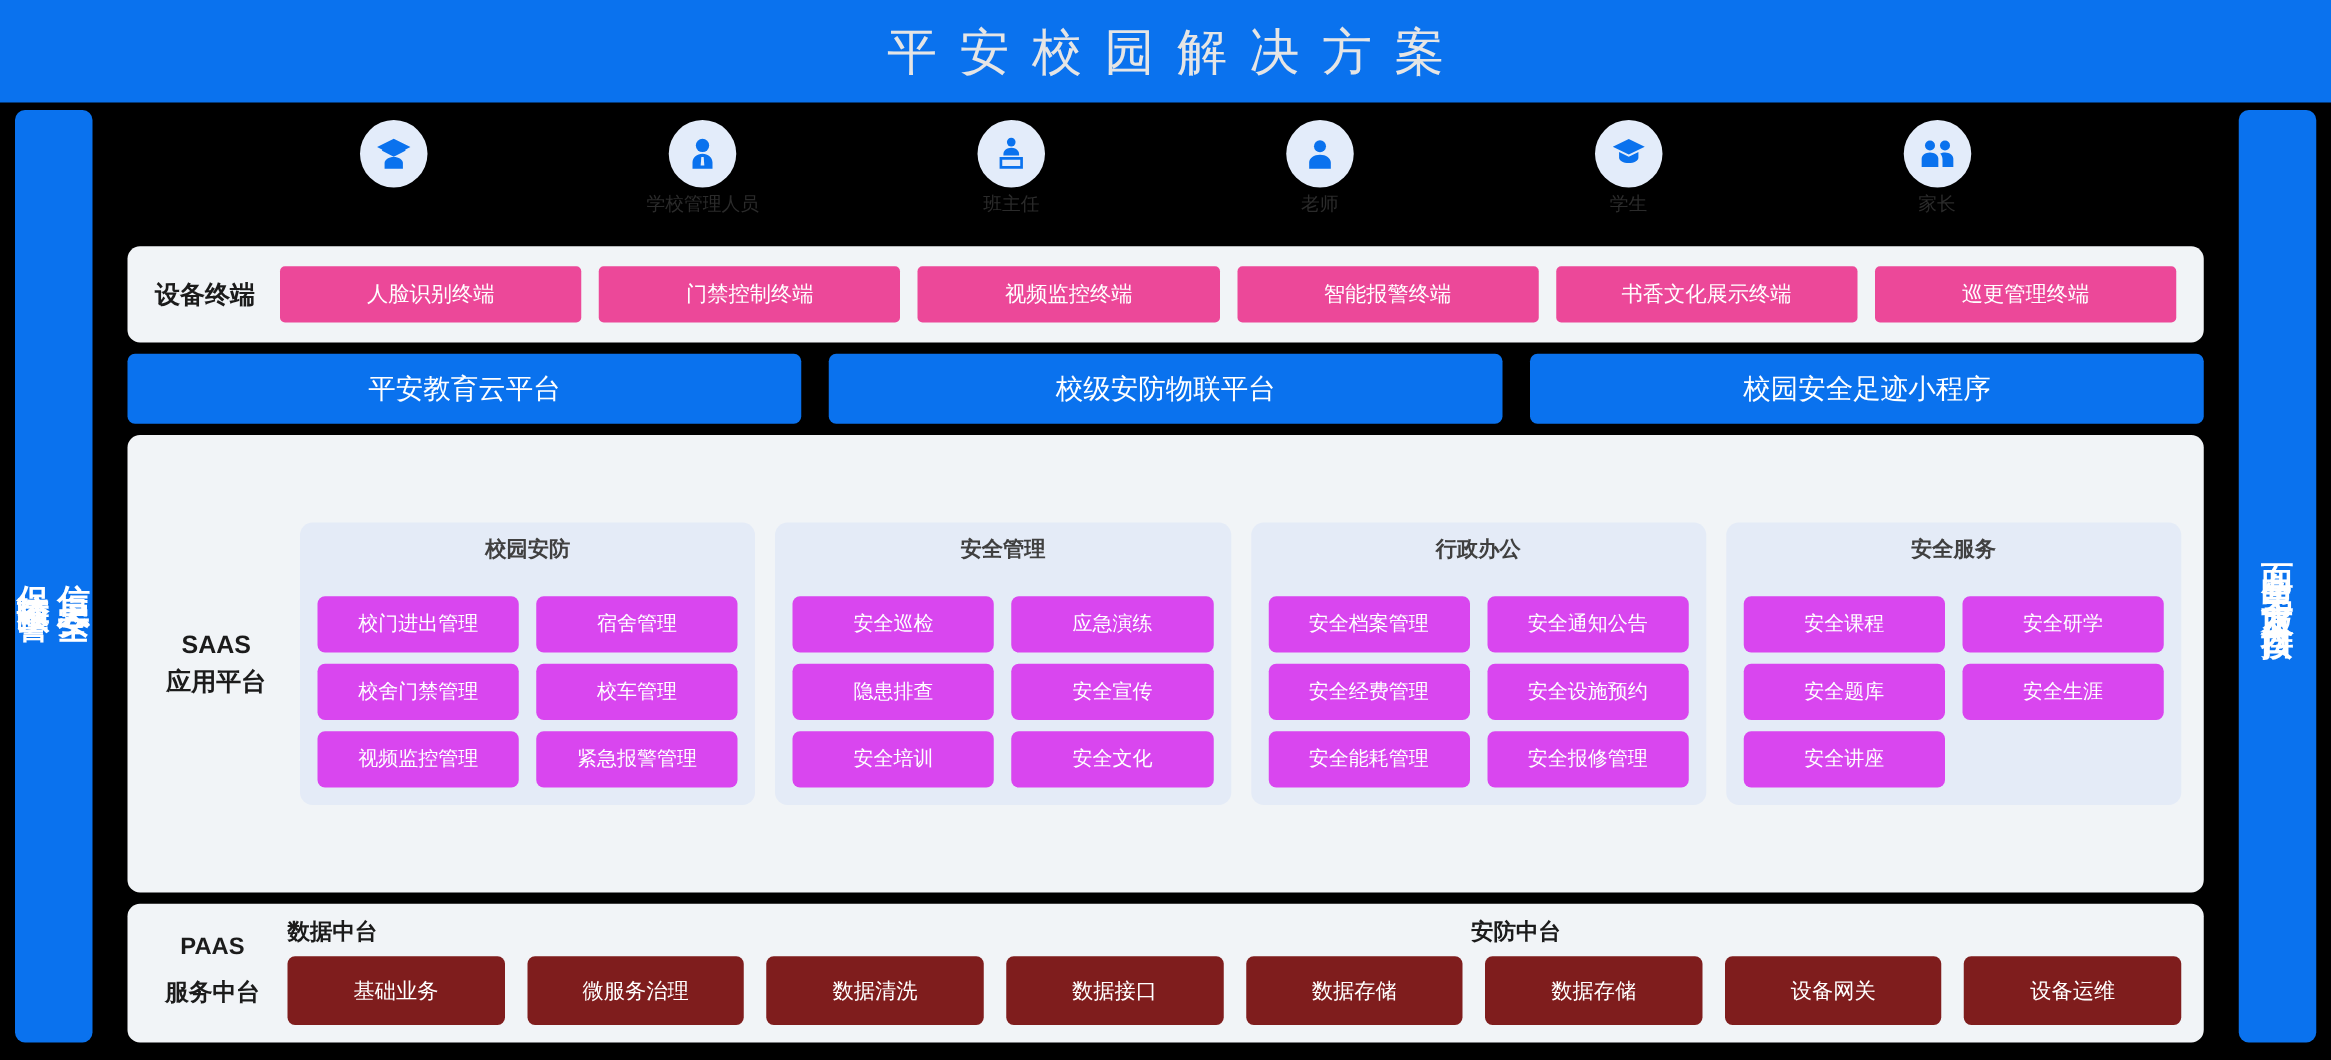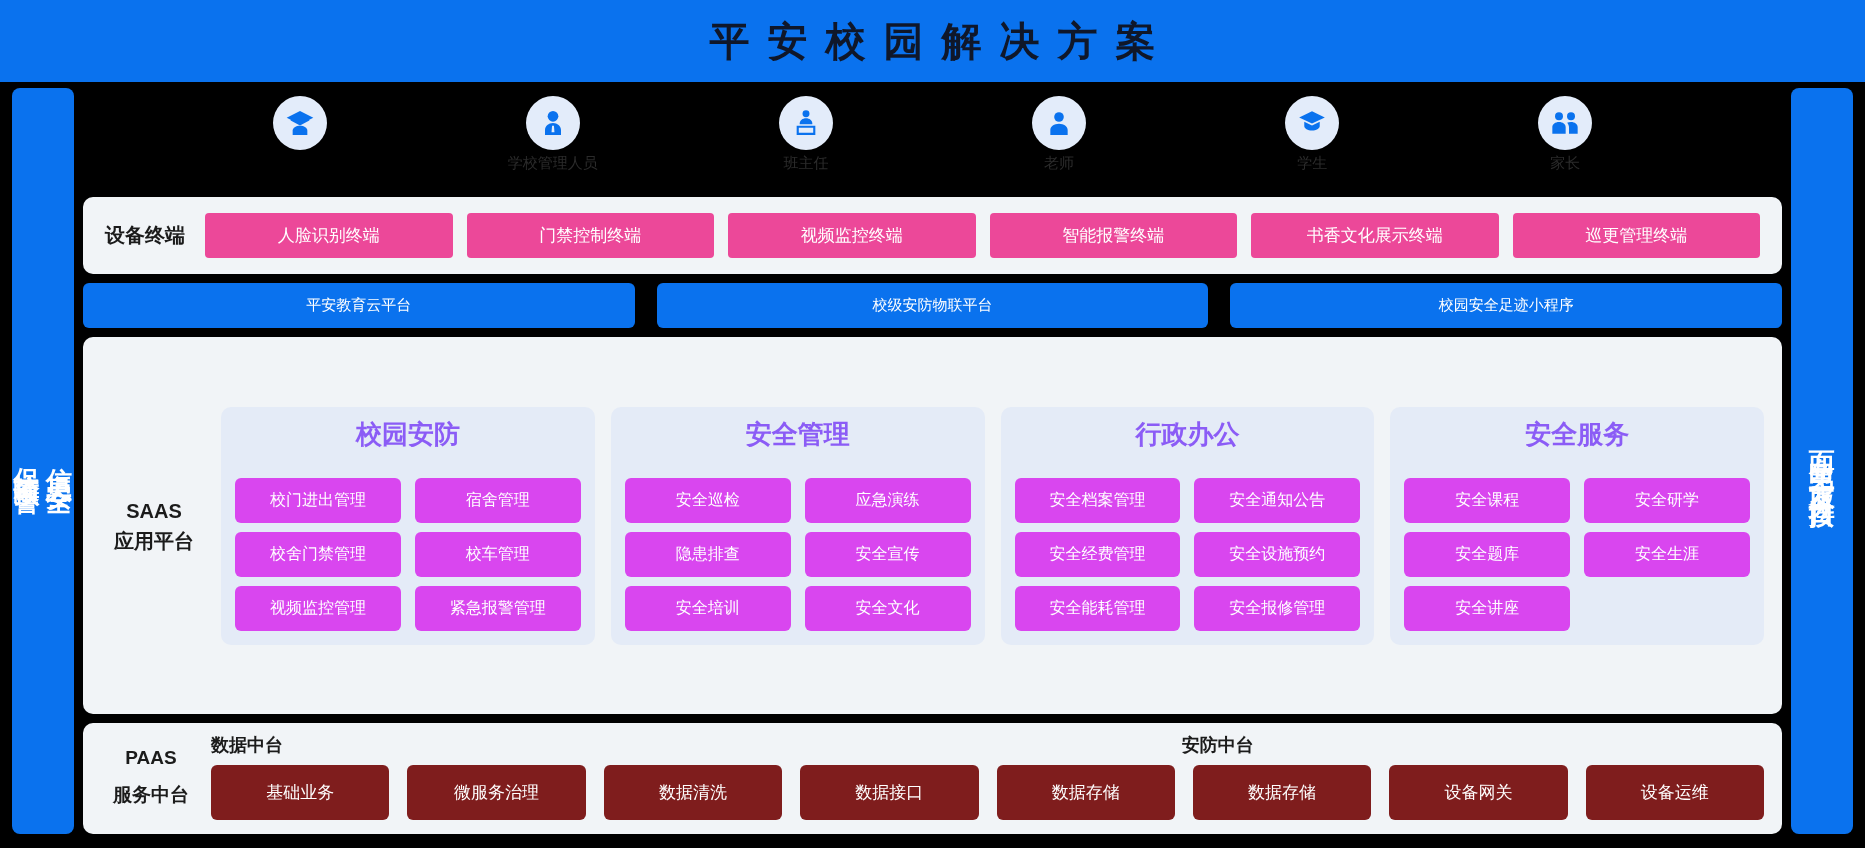--- a/index.html
+++ b/index.html
@@ -10,27 +10,27 @@
     overflow:hidden;
   }
   .page { position:relative; width:1865px; height:848px; background:#000; }
 
   
   .header {
     height:82px; background:#0a72ee;
     display:flex; align-items:center; justify-content:center;
   }
   .header-title {
-    color:#0f172a; font-size:40px; font-weight:bold;
+    color:#e5e5e5; font-size:40px; font-weight:normal;
     letter-spacing:18px; text-indent:18px;
   }
 
   
   .body-wrap {
-    display:flex; height:766px; padding:6px 12px 14px 12px; gap:9px;
+    display:flex; height:766px; padding:6px 12px 14px 12px; gap:28px;
   }
 
   
   .rail {
     width:62px; background:#0a72ee; border-radius:8px;
     display:flex; align-items:center; justify-content:center;
     flex:0 0 62px;
   }
   .rail-text {
     color:#fff; font-size:26px; font-weight:bold;
@@ -73,40 +73,40 @@
   }
   .device-btn {
     flex:1 1 0; background:#ec4899; color:#fff; border-radius:4px;
     font-size:17px; text-align:center; padding:11px 4px; white-space:nowrap;
   }
 
   
   .platform-row { display:flex; gap:22px; }
   .platform-btn {
     flex:1 1 0; background:#0a72ee; color:#fff; border-radius:6px;
-    font-size:15px; text-align:center; padding:13px 4px;
+    font-size:22px; text-align:center; padding:13px 4px;
   }
 
   
   .saas {
     display:flex; align-items:center; gap:14px; padding:14px 18px;
     flex:1 1 auto; min-height:0;
   }
   .saas-label {
     flex:0 0 auto; width:106px; text-align:center;
     color:#1b1b1b; font-size:20px; font-weight:bold; line-height:1.5;
     white-space:pre-line;
   }
   .saas-groups { display:flex; gap:16px; flex:1 1 auto; align-items:stretch; }
   .saas-group {
     flex:1 1 0; background:#e4ebf7; border-radius:10px;
     padding:10px 14px 14px 14px; display:flex; flex-direction:column; gap:9px;
   }
   .saas-group-title {
-    color:#8b5cf6; font-size:26px; font-weight:bold; text-align:center;
+    color:#404040; font-size:17px; font-weight:bold; text-align:center;
     margin-bottom:17px;
   }
   .saas-items {
     display:flex; flex-wrap:wrap; gap:9px 14px; justify-content:flex-start;
   }
   .saas-item {
     background:#d946ef; color:#fff; border-radius:6px;
     font-size:16px; text-align:center; padding:12px 6px;
     width:calc(50% - 7px); white-space:nowrap;
   }

